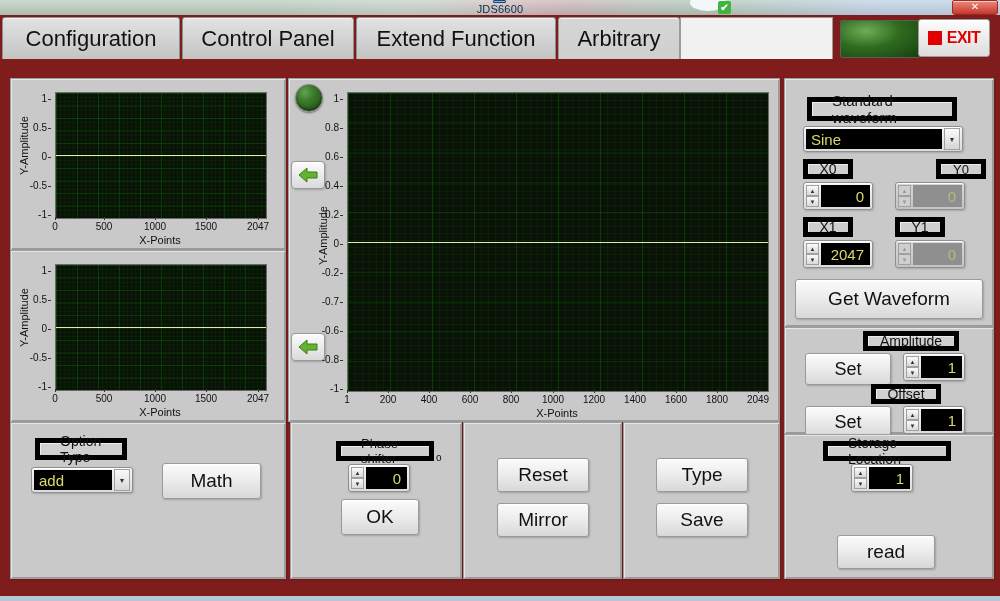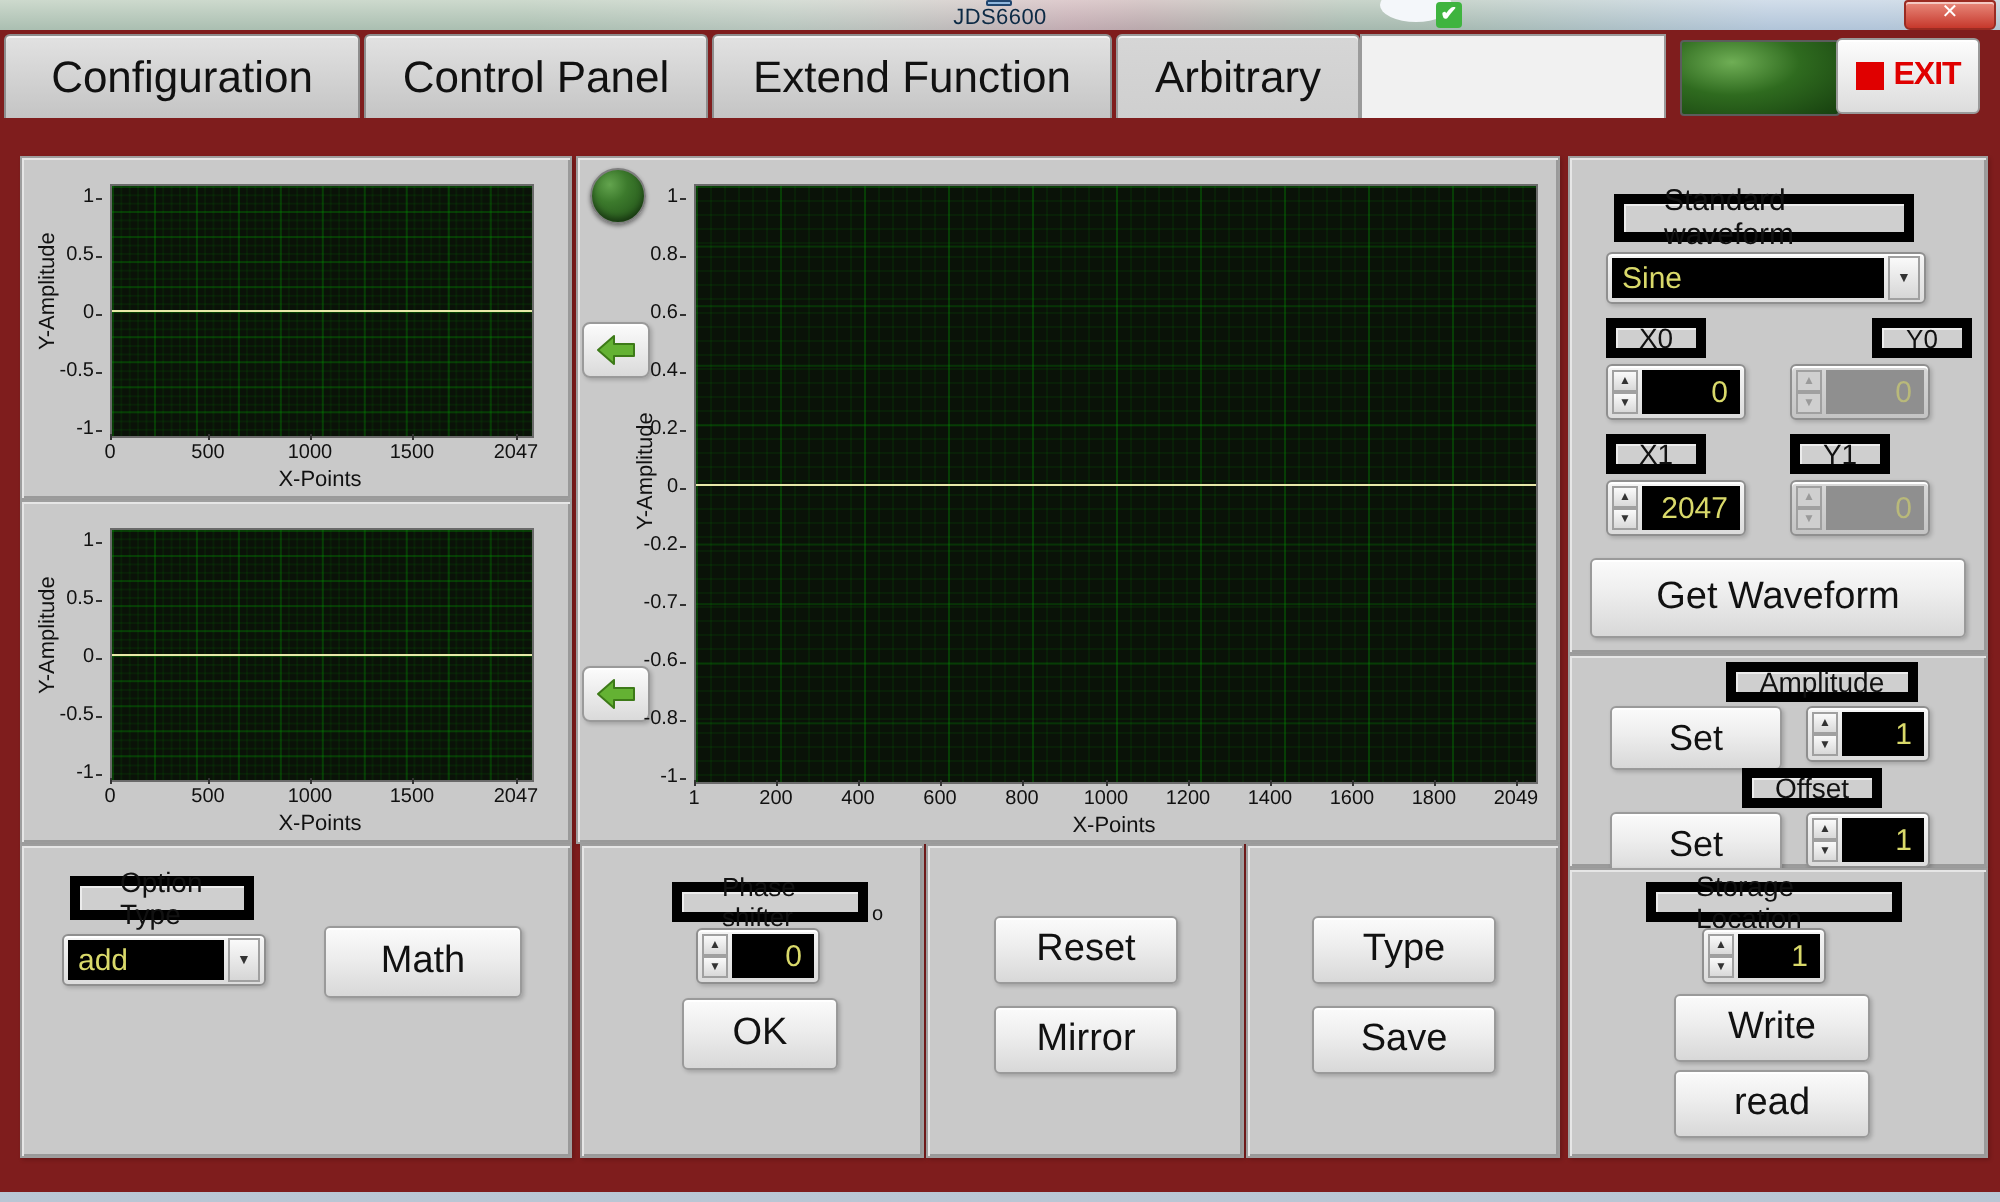--- a/index.html
+++ b/index.html
@@ -388,23 +388,20 @@
 
     <div class="panel" style="left:784px;top:419px;width:208px;height:143px;">
       <div class="lvlabel" style="left:38px;top:6px;width:128px;height:20px;font-size:14px;">Storage Location</div>
       <div class="numbox" style="left:66px;top:29px;width:62px;height:28px;">
         <div class="spin">
             <div>▲</div>
             <div>▼</div>
           </div>
         <div class="numval">1</div>
       </div>
-      <div class="btn" style="left:52px;top:62px;width:96px;height:32px;">
-        <span>Write</span>
-      </div>
       <div class="btn" style="left:52px;top:100px;width:96px;height:32px;">
         <span>read</span>
       </div>
     </div>
 
     <div class="panel" style="left:10px;top:407px;width:274px;height:155px;">
       <div class="lvlabel" style="left:24px;top:15px;width:92px;height:22px;font-size:14px;">Option Type</div>
       <div class="combo" style="left:20px;top:44px;width:102px;height:26px;">
         <div class="cval">add</div>
         <div class="carrow">▼</div>

